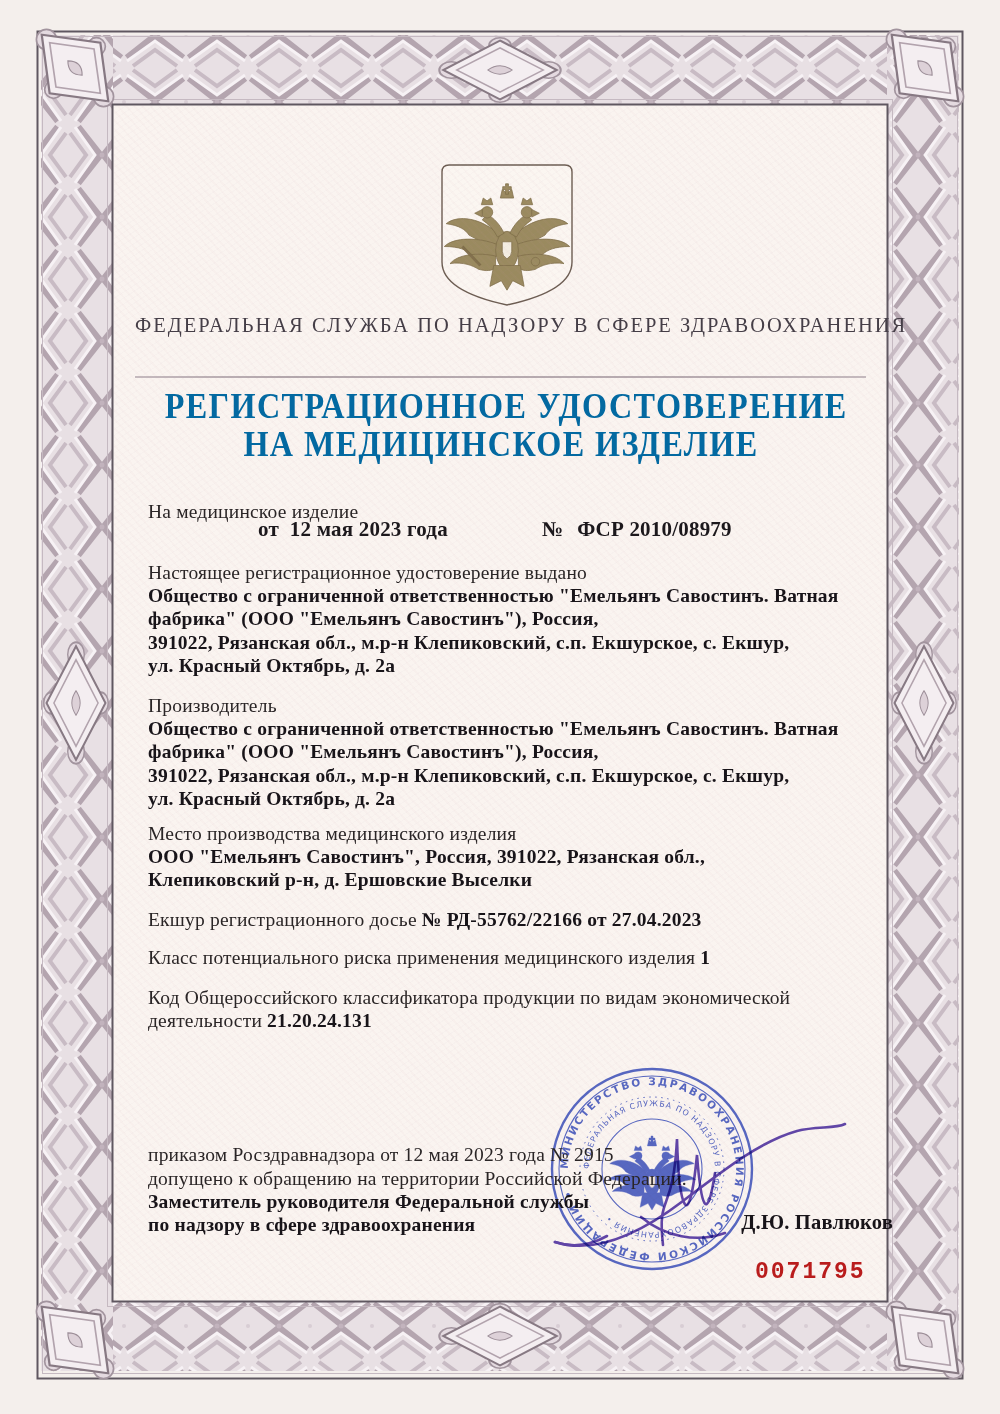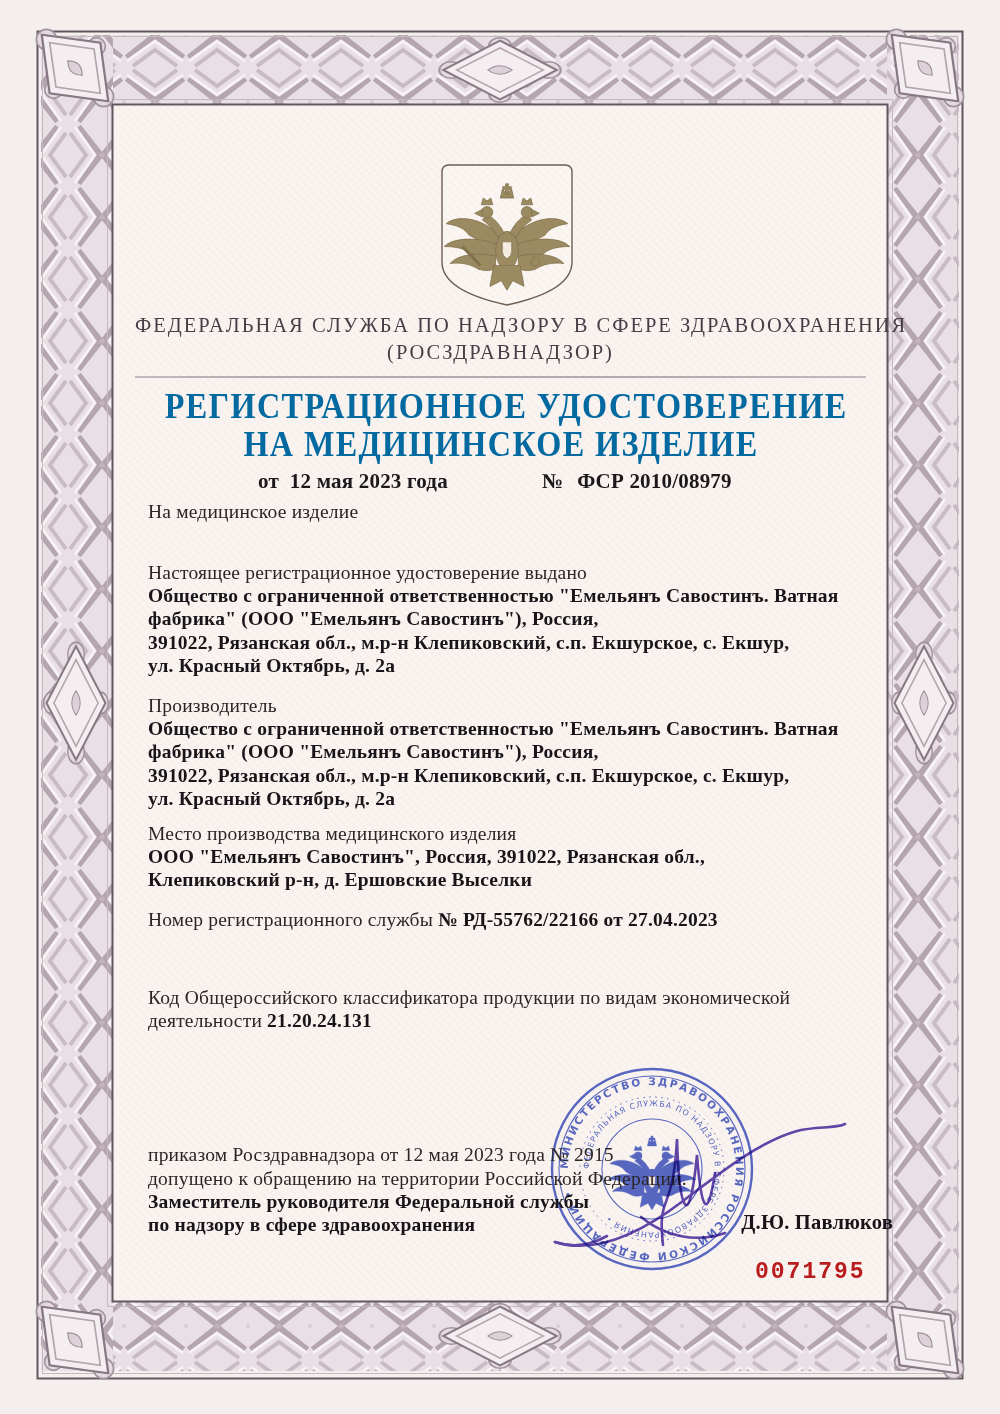--- a/index.html
+++ b/index.html
@@ -23,21 +23,21 @@
     font:19.5px/23.4px "Liberation Serif",serif;
     color:#2a2526;letter-spacing:.2px;white-space:pre;
   }
   .b{font-weight:bold;color:#181419;}
   .center{left:135px;width:731px;text-align:center;}
   .hdr{font-size:20.5px;letter-spacing:2px;color:#453e47;}
   .ttl{
     font-size:35px;font-weight:bold;color:#0369a1;letter-spacing:1.5px;line-height:38px;
   }
   .ttl .sq{display:inline-block;transform:scaleX(.92);transform-origin:center;}
-  .dateline{font-size:21px;font-weight:bold;color:#1c181c;}
+  .dateline{font-size:21px;font-weight:bold;color:#1c181c;margin-top:48px;}
   .divider{
     position:absolute;left:135px;top:376px;width:731px;height:2px;
     background:linear-gradient(90deg,#b3a6ad,#9c8e96 20%,#a2949c 80%,#b3a6ad);
     opacity:.75;
   }
   .signer{left:auto;right:107px;text-align:left;font-size:20.5px;}
   .serial{
     position:absolute;left:755px;top:1259px;
     font:bold 23px/26px "Liberation Mono",monospace;
     color:#b91c1c;letter-spacing:2px;z-index:5;
@@ -157,21 +157,20 @@
       </text>
       <text font-family="DejaVu Sans, sans-serif" font-size="8" letter-spacing="1" fill="#4b5fc9">
         <textPath href="#ringI">ФЕДЕРАЛЬНАЯ СЛУЖБА ПО НАДЗОРУ В СФЕРЕ ЗДРАВООХРАНЕНИЯ •</textPath>
       </text>
       <use href="#eagleShape" fill="#4b5fc9" stroke="#4b5fc9" stroke-width="0.6" transform="translate(0,4) scale(0.66)"></use>
     </svg>
   </div>
 
   <div class="content">
     <div class="tx center hdr" style="top:314px">ФЕДЕРАЛЬНАЯ СЛУЖБА ПО НАДЗОРУ В СФЕРЕ ЗДРАВООХРАНЕНИЯ</div>
-    <div class="tx center hdr" style="top:341px">(РОСЗДРАВНАДЗОР)</div>
     <div class="divider"></div>
 
     <div class="tx center ttl" style="top:388px"><span class="sq">РЕГИСТРАЦИОННОЕ УДОСТОВЕРЕНИЕ</span></div>
     <div class="tx center ttl" style="top:426px"><span class="sq">НА МЕДИЦИНСКОЕ ИЗДЕЛИЕ</span></div>
 
     <div class="tx dateline" style="left:258px;top:470px">от  12 мая 2023 года</div>
     <div class="tx dateline" style="left:542px;top:470px"><span>№</span><span style="display:inline-block;width:14px"></span><span>ФСР 2010/08979</span></div>
 
     <div class="tx" style="top:500px">На медицинское изделие</div>
 
@@ -184,22 +183,23 @@
     <div class="tx" style="top:694px">Производитель</div>
     <div class="tx b" style="top:717px">Общество с ограниченной ответственностью "Емельянъ Савостинъ. Ватная
 фабрика" (ООО "Емельянъ Савостинъ"), Россия,
 391022, Рязанская обл., м.р-н Клепиковский, с.п. Екшурское, с. Екшур,
 ул. Красный Октябрь, д. 2а</div>
 
     <div class="tx" style="top:822px">Место производства медицинского изделия</div>
     <div class="tx b" style="top:845px">ООО "Емельянъ Савостинъ", Россия, 391022, Рязанская обл.,
 Клепиковский р-н, д. Ершовские Выселки</div>
 
-    <div class="tx" style="top:908px"><span>Номер регистрационного службы </span><span class="b">№ РД-55762/22166 от 27.04.2023</span></div>
-
+    <div class="tx" style="top:908px"><span>Екшур регистрационного досье </span><span class="b">№ РД-55762/22166 от 27.04.2023</span></div>
+
+    <div class="tx" style="top:946px"><span>Класс потенциального риска применения медицинского изделия </span><span class="b">1</span></div>
 
     <div class="tx" style="top:986px">Код Общероссийского классификатора продукции по видам экономической</div>
     <div class="tx" style="top:1009px"><span>деятельности </span><span class="b">21.20.24.131</span></div>
 
     <div class="tx" style="top:1143px">приказом Росздравнадзора от 12 мая 2023 года № 2915</div>
     <div class="tx" style="top:1167px">допущено к обращению на территории Российской Федерации.</div>
     <div class="tx b" style="top:1190px">Заместитель руководителя Федеральной службы</div>
     <div class="tx b" style="top:1213px">по надзору в сфере здравоохранения</div>
     <div class="tx b signer" style="top:1211px">Д.Ю. Павлюков</div>
   </div>

